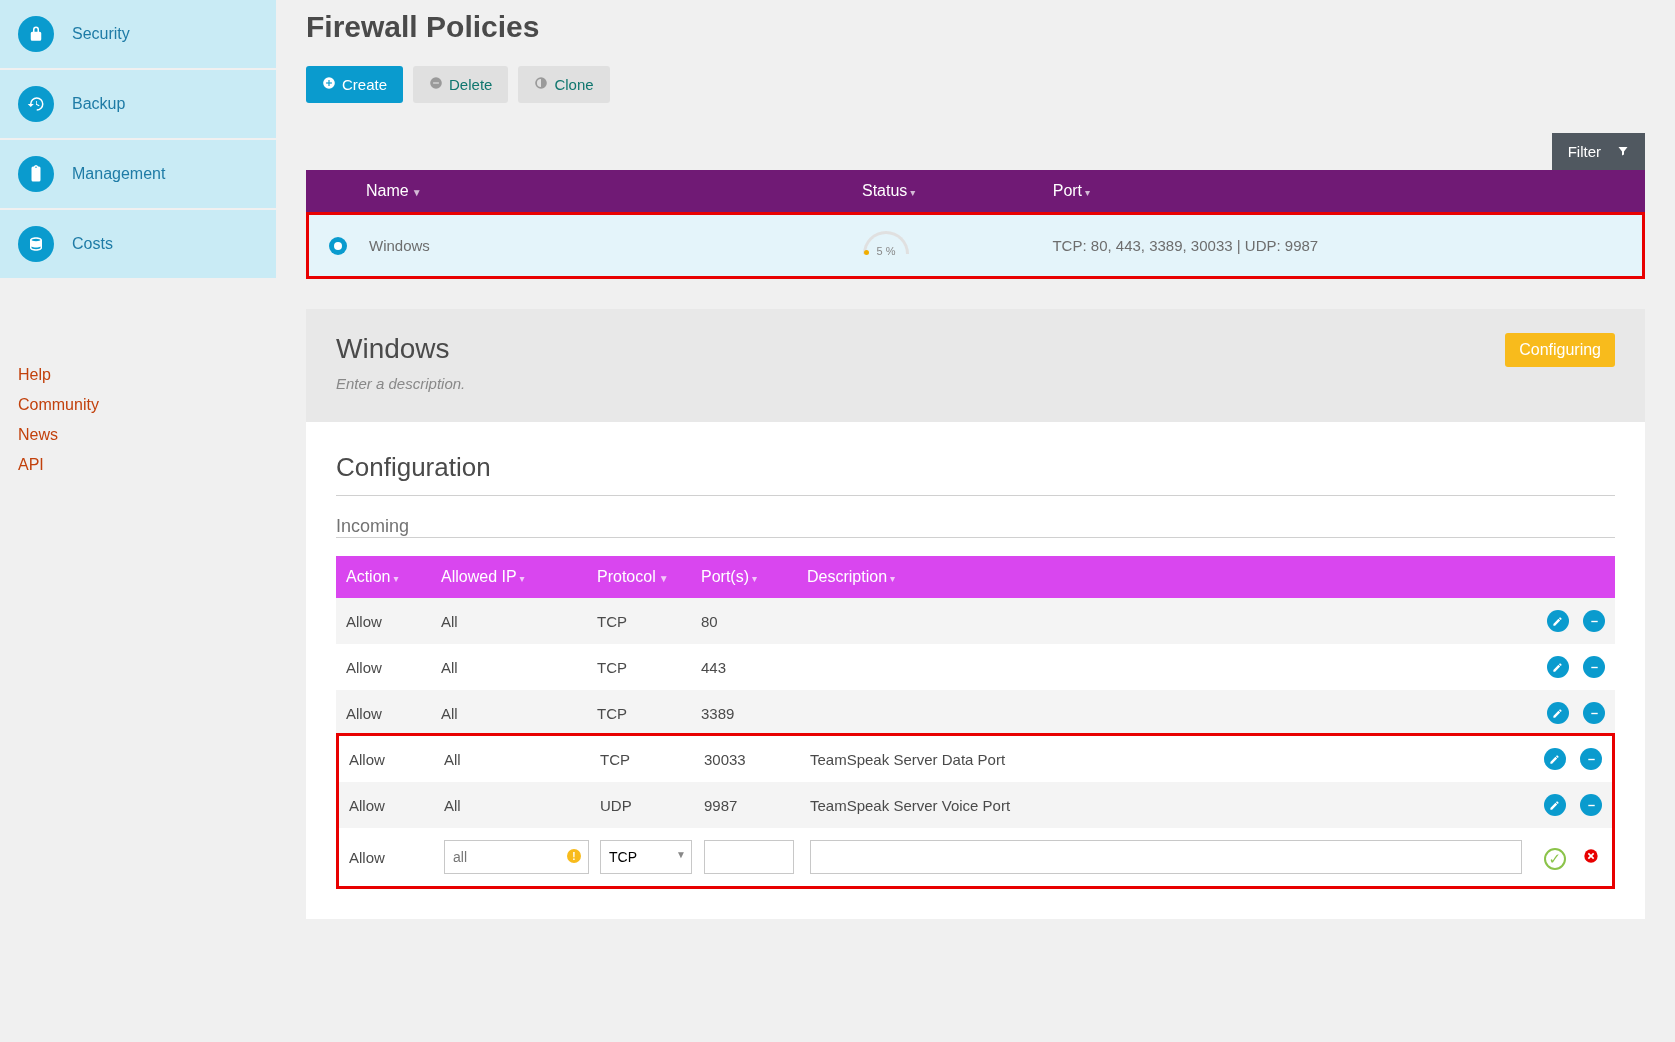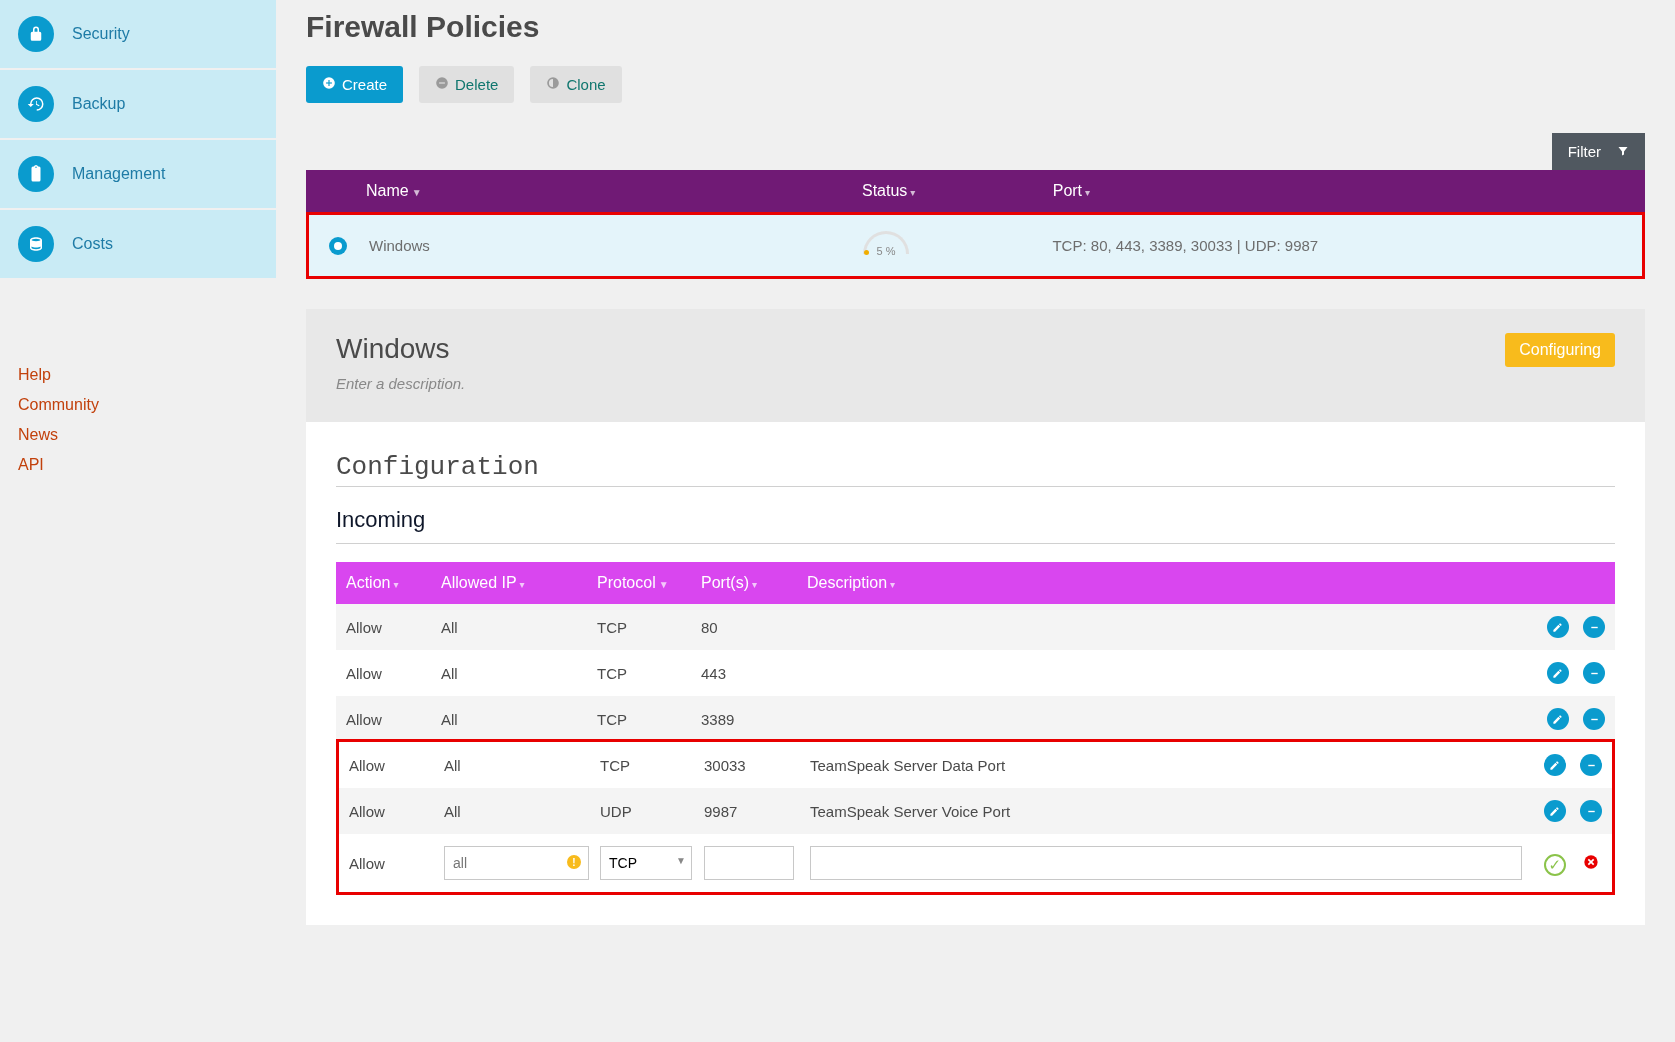--- a/index.html
+++ b/index.html
@@ -39,21 +39,21 @@
     .nav-icon svg { width: 18px; height: 18px; }
     .sidebar-links { padding: 80px 18px 18px 18px; }
     .sidebar-links div {
       color: #c2410c;
       padding: 6px 0;
       cursor: pointer;
       font-size: 16px;
     }
     .main { flex: 1; padding: 10px 30px 30px 30px; }
     h1.page-title { color: #4a4a4a; font-size: 30px; font-weight: 700; margin-bottom: 22px; }
-    .toolbar { display: flex; gap: 16px; margin-bottom: 30px; }
+    .toolbar { display: flex; gap: 10px; margin-bottom: 30px; }
     .btn {
       display: inline-flex; align-items: center; gap: 6px;
       padding: 10px 16px; border: none; border-radius: 3px;
       font-size: 15px; cursor: pointer;
     }
     .btn-primary { background: #0a9bce; color: #fff; }
     .btn-muted { background: #e0e0e0; color: #0f766e; }
     .filter-bar { display: flex; justify-content: flex-end; margin-bottom: 0; }
     .btn-filter { background: #505860; color: #fff; padding: 10px 16px; border:none; cursor:pointer; display:inline-flex; align-items:center; gap:16px; font-size:15px;}
     .policies-table { width: 100%; }
@@ -90,22 +90,22 @@
     .gauge-text { position:absolute; bottom:0; left:14px; font-size:11px; color:#888;}
     .detail-panel { background:#e8e8e8; padding: 24px 30px 30px 30px; margin-top:30px; position:relative; }
     .detail-title { font-size:28px; color:#4a4a4a; font-weight:400; margin-bottom:10px; }
     .detail-desc { font-style: italic; color:#888; }
     .badge-configuring {
       position:absolute; right:30px; top:24px;
       background:#f8bb1c; color:#fff; padding:8px 14px; border-radius:3px;
       font-size:16px;
     }
     .config-section { background:#fff; padding: 30px; }
-    .config-title { font-size:26px; color:#4a4a4a; font-weight:400; padding-bottom:4px; border-bottom:1px solid #d0d0d0; margin-bottom:20px;font-family:Liberation Mono, monospace;}
-    .subsection-title { font-size:22px; color:#0f172a; font-weight:400; padding-bottom:10px; border-bottom:1px solid #d0d0d0; margin-bottom:18px;}
+    .config-title { font-size:26px; color:#4a4a4a; font-weight:400; padding-bottom:12px; border-bottom:1px solid #d0d0d0; margin-bottom:20px;}
+    .subsection-title { font-size:18px; color:#737373; font-weight:400; border-bottom:1px solid #d0d0d0; margin-bottom:18px;}
     .rules-table-wrapper { position:relative; }
     .rules-header {
       display:flex; background:#d946ef; color:#fff;
       padding:12px 10px; font-size:16px;
     }
     .rcol-action { width:95px; }
     .rcol-ip { width:156px; }
     .rcol-proto { width:104px; }
     .rcol-ports { width:106px; }
     .rcol-desc { flex:1; }

